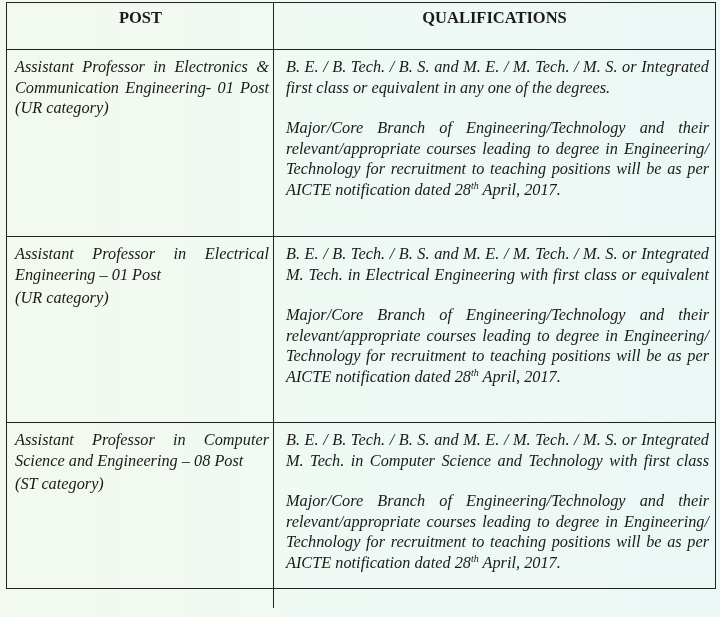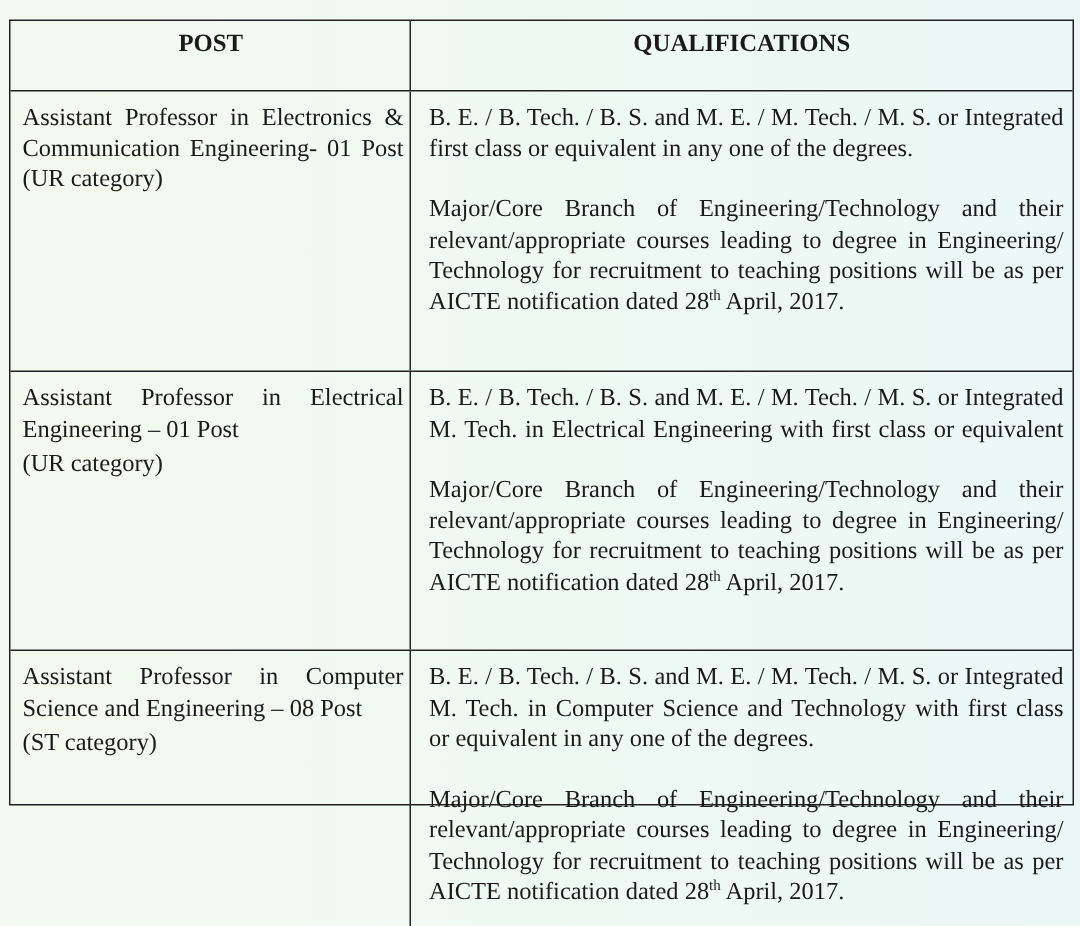--- a/index.html
+++ b/index.html
@@ -11,23 +11,23 @@
     background: #f2f9f0;
   }
   body {
     background: linear-gradient(90deg, #f3f9ee 0%, #eff9f4 50%, #ecf8f6 100%);
     font-family: "Liberation Serif", "DejaVu Serif", serif;
     color: #1a1a1a;
   }
   .table {
     position: absolute;
     left: 6px;
-    top: 13px;
+    top: 2px;
     width: 710px;
-    height: 524px;
+    height: 587px;
     border: 1.5px solid #222;
     box-sizing: border-box;
   }
   .row {
     position: absolute;
     left: 0;
     right: 0;
     border-bottom: 1.5px solid #222;
     box-sizing: border-box;
   }
@@ -48,20 +48,21 @@
   }
   .cell.post { left: 0; width: 267px; padding: 7px 5px 0 8px; }
   .cell.qual { left: 267px; right: 0; padding: 7px 6px 0 12px; }
   .header .cell { text-align: center; font-weight: bold; font-size: 16.5px; padding-top: 5px; }
   .header .cell.post { padding-left: 0; padding-right: 0; }
   .header .cell.qual { padding-left: 0; padding-right: 0; }
   .txt {
     font-size: 16.3px;
     line-height: 20.5px;
     text-align: justify;
+    font-style: italic;
   }
   .txt p { margin: 0; }
   .qual .para2 { margin-top: 20px; }
   .post .line { display: block; text-align: justify; text-align-last: justify; }
   .post .line.nj { text-align-last: left; }
   .post .line.gap { margin-top: 3px; }
   .just { text-align: justify; text-align-last: justify; }
   .just-none { text-align: left; text-align-last: left; }
   sup { font-size: 10px; line-height: 0; vertical-align: 6px; }
   .qline { display: block; }
@@ -123,21 +124,20 @@
     <div class="cell post txt">
       <span class="line">Assistant Professor in Computer</span>
       <span class="line nj">Science and Engineering – 08 Post</span>
       <span class="line nj gap">(ST category)</span>
     </div>
     <div class="col-divider"></div>
     <div class="cell qual txt">
       <p>
         <span class="qline just">B. E. / B. Tech. / B. S. and M. E. / M. Tech. / M. S. or Integrated</span>
         <span class="qline just">M. Tech. in Computer Science and Technology with first class</span>
-        <span class="qline just-none">or equivalent in any one of the degrees.</span>
       </p>
       <p class="para2">
         <span class="qline just">Major/Core Branch of Engineering/Technology and their</span>
         <span class="qline just">relevant/appropriate courses leading to degree in Engineering/</span>
         <span class="qline just">Technology for recruitment to teaching positions will be as per</span>
         <span class="qline just-none"><span>AICTE notification dated 28</span><sup>th</sup><span> April, 2017.</span></span>
       </p>
     </div>
   </div>
 

